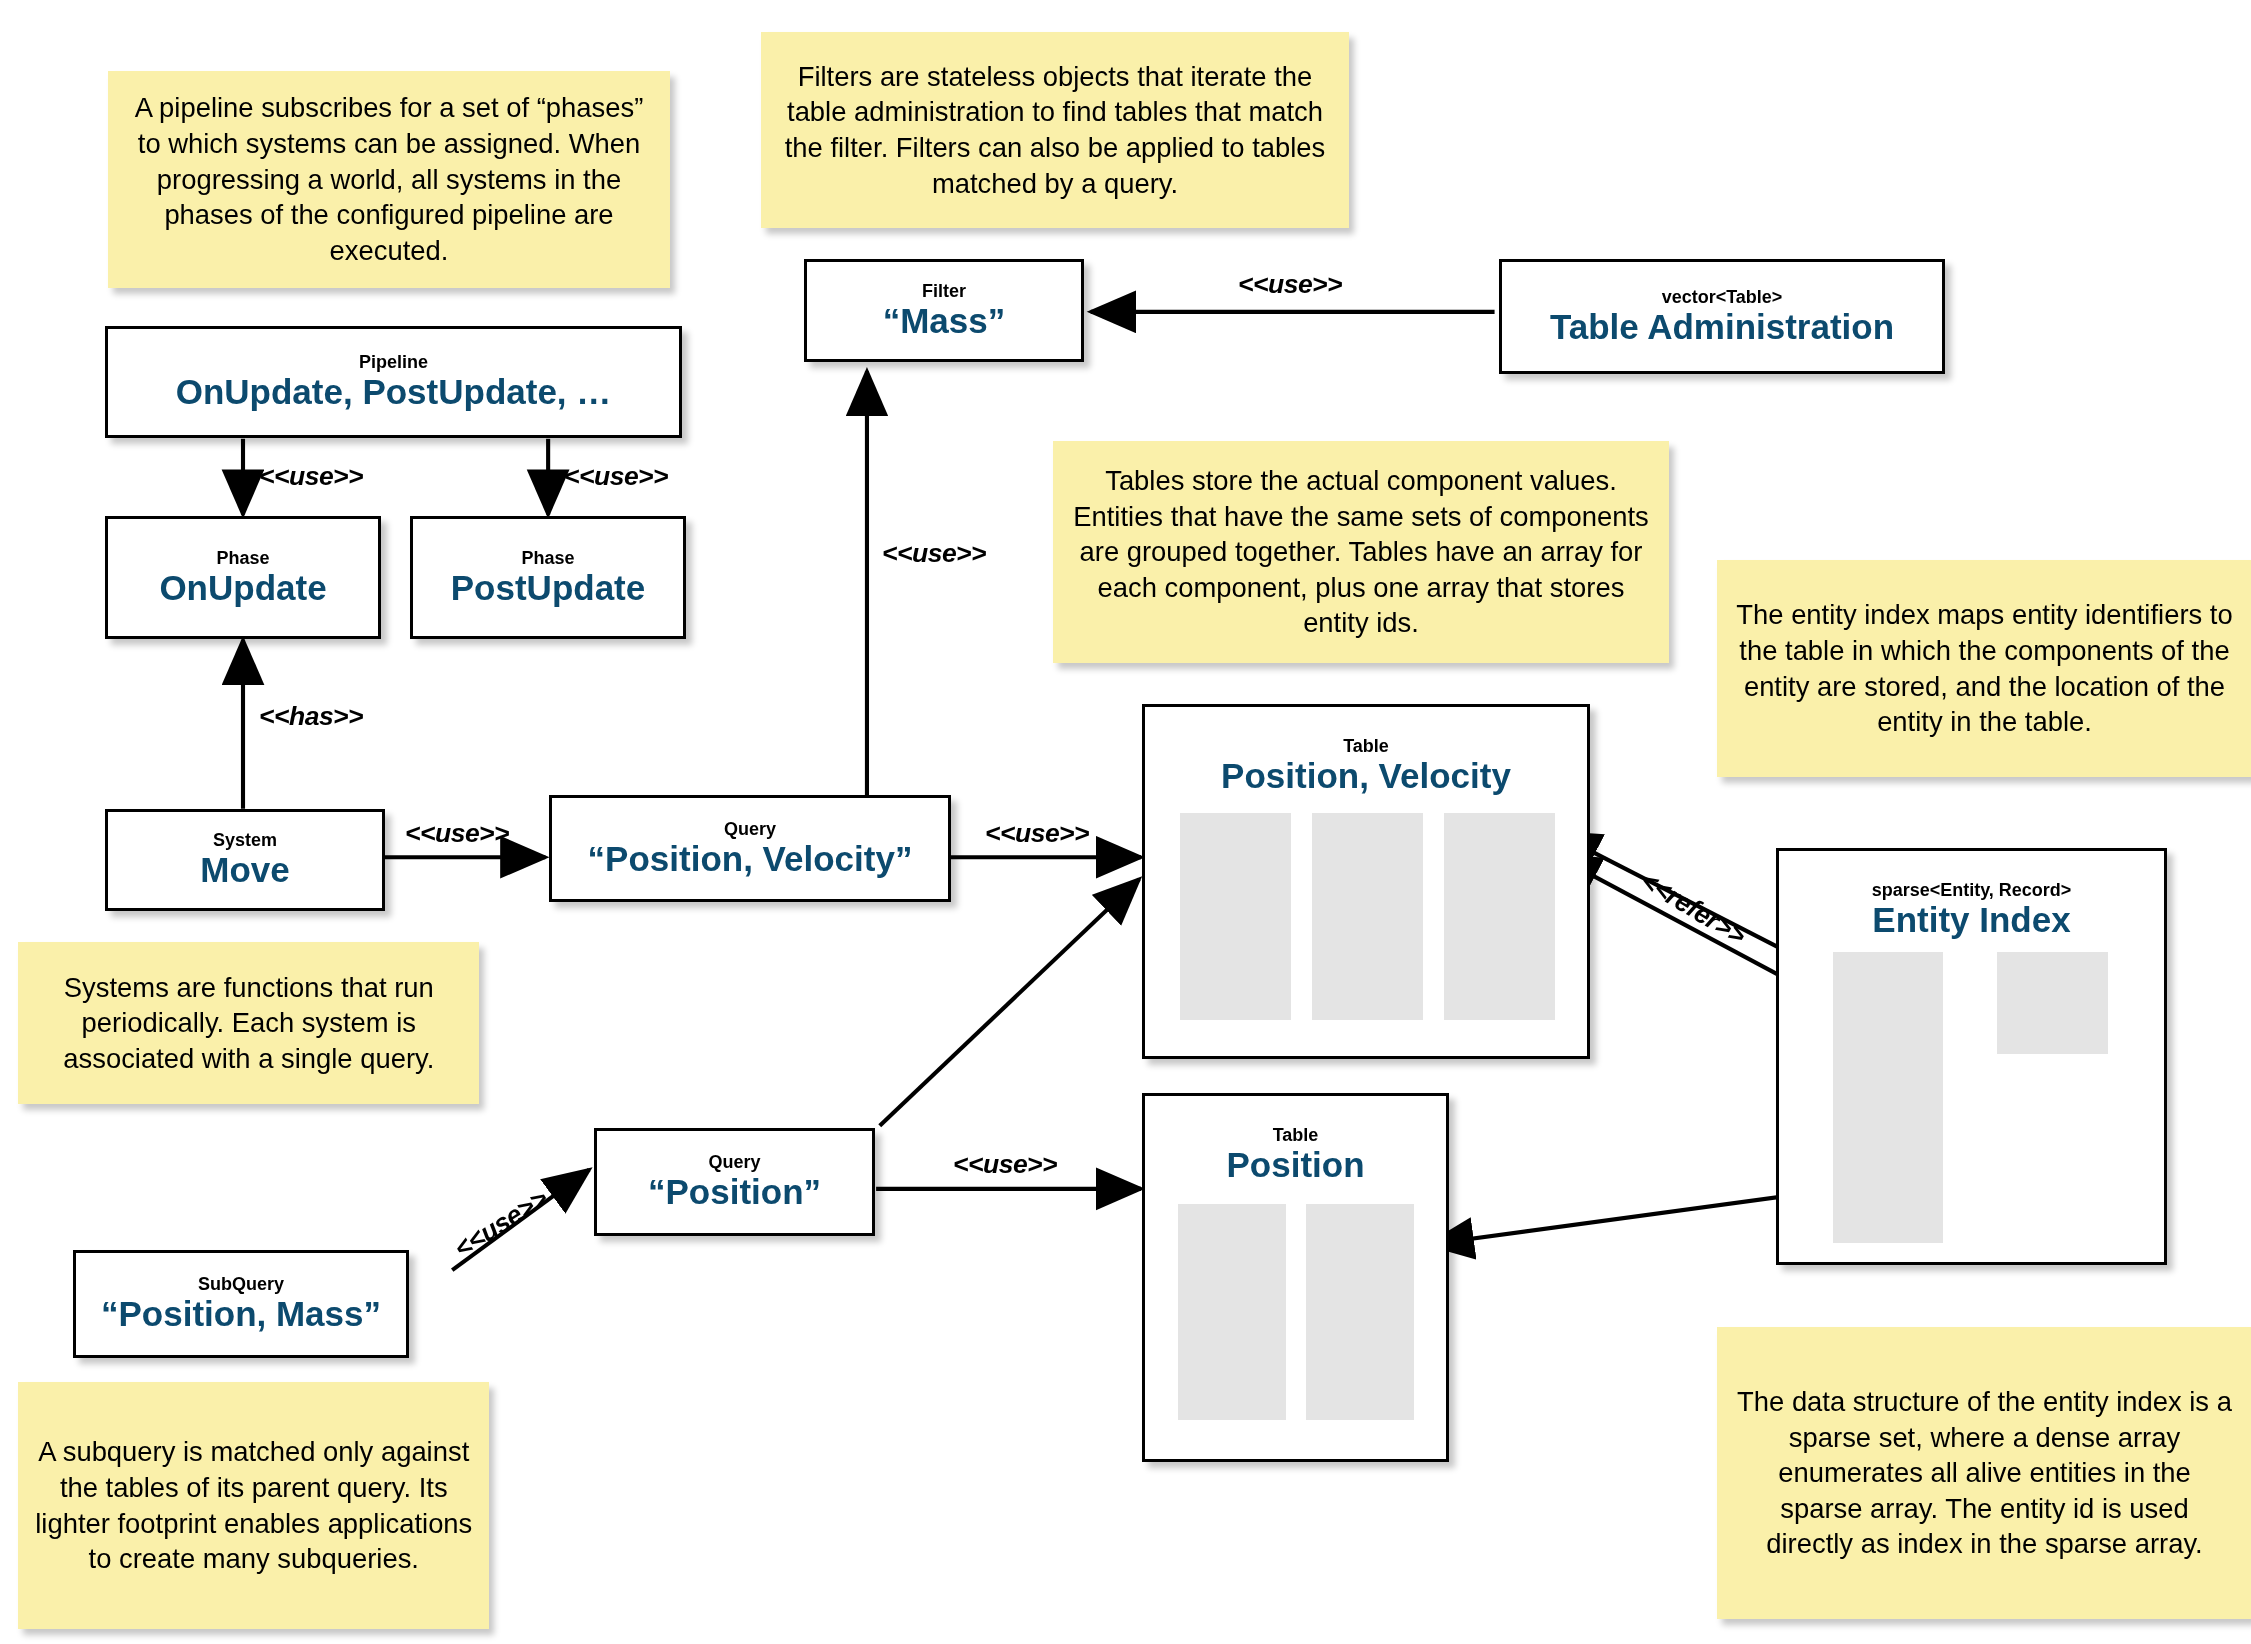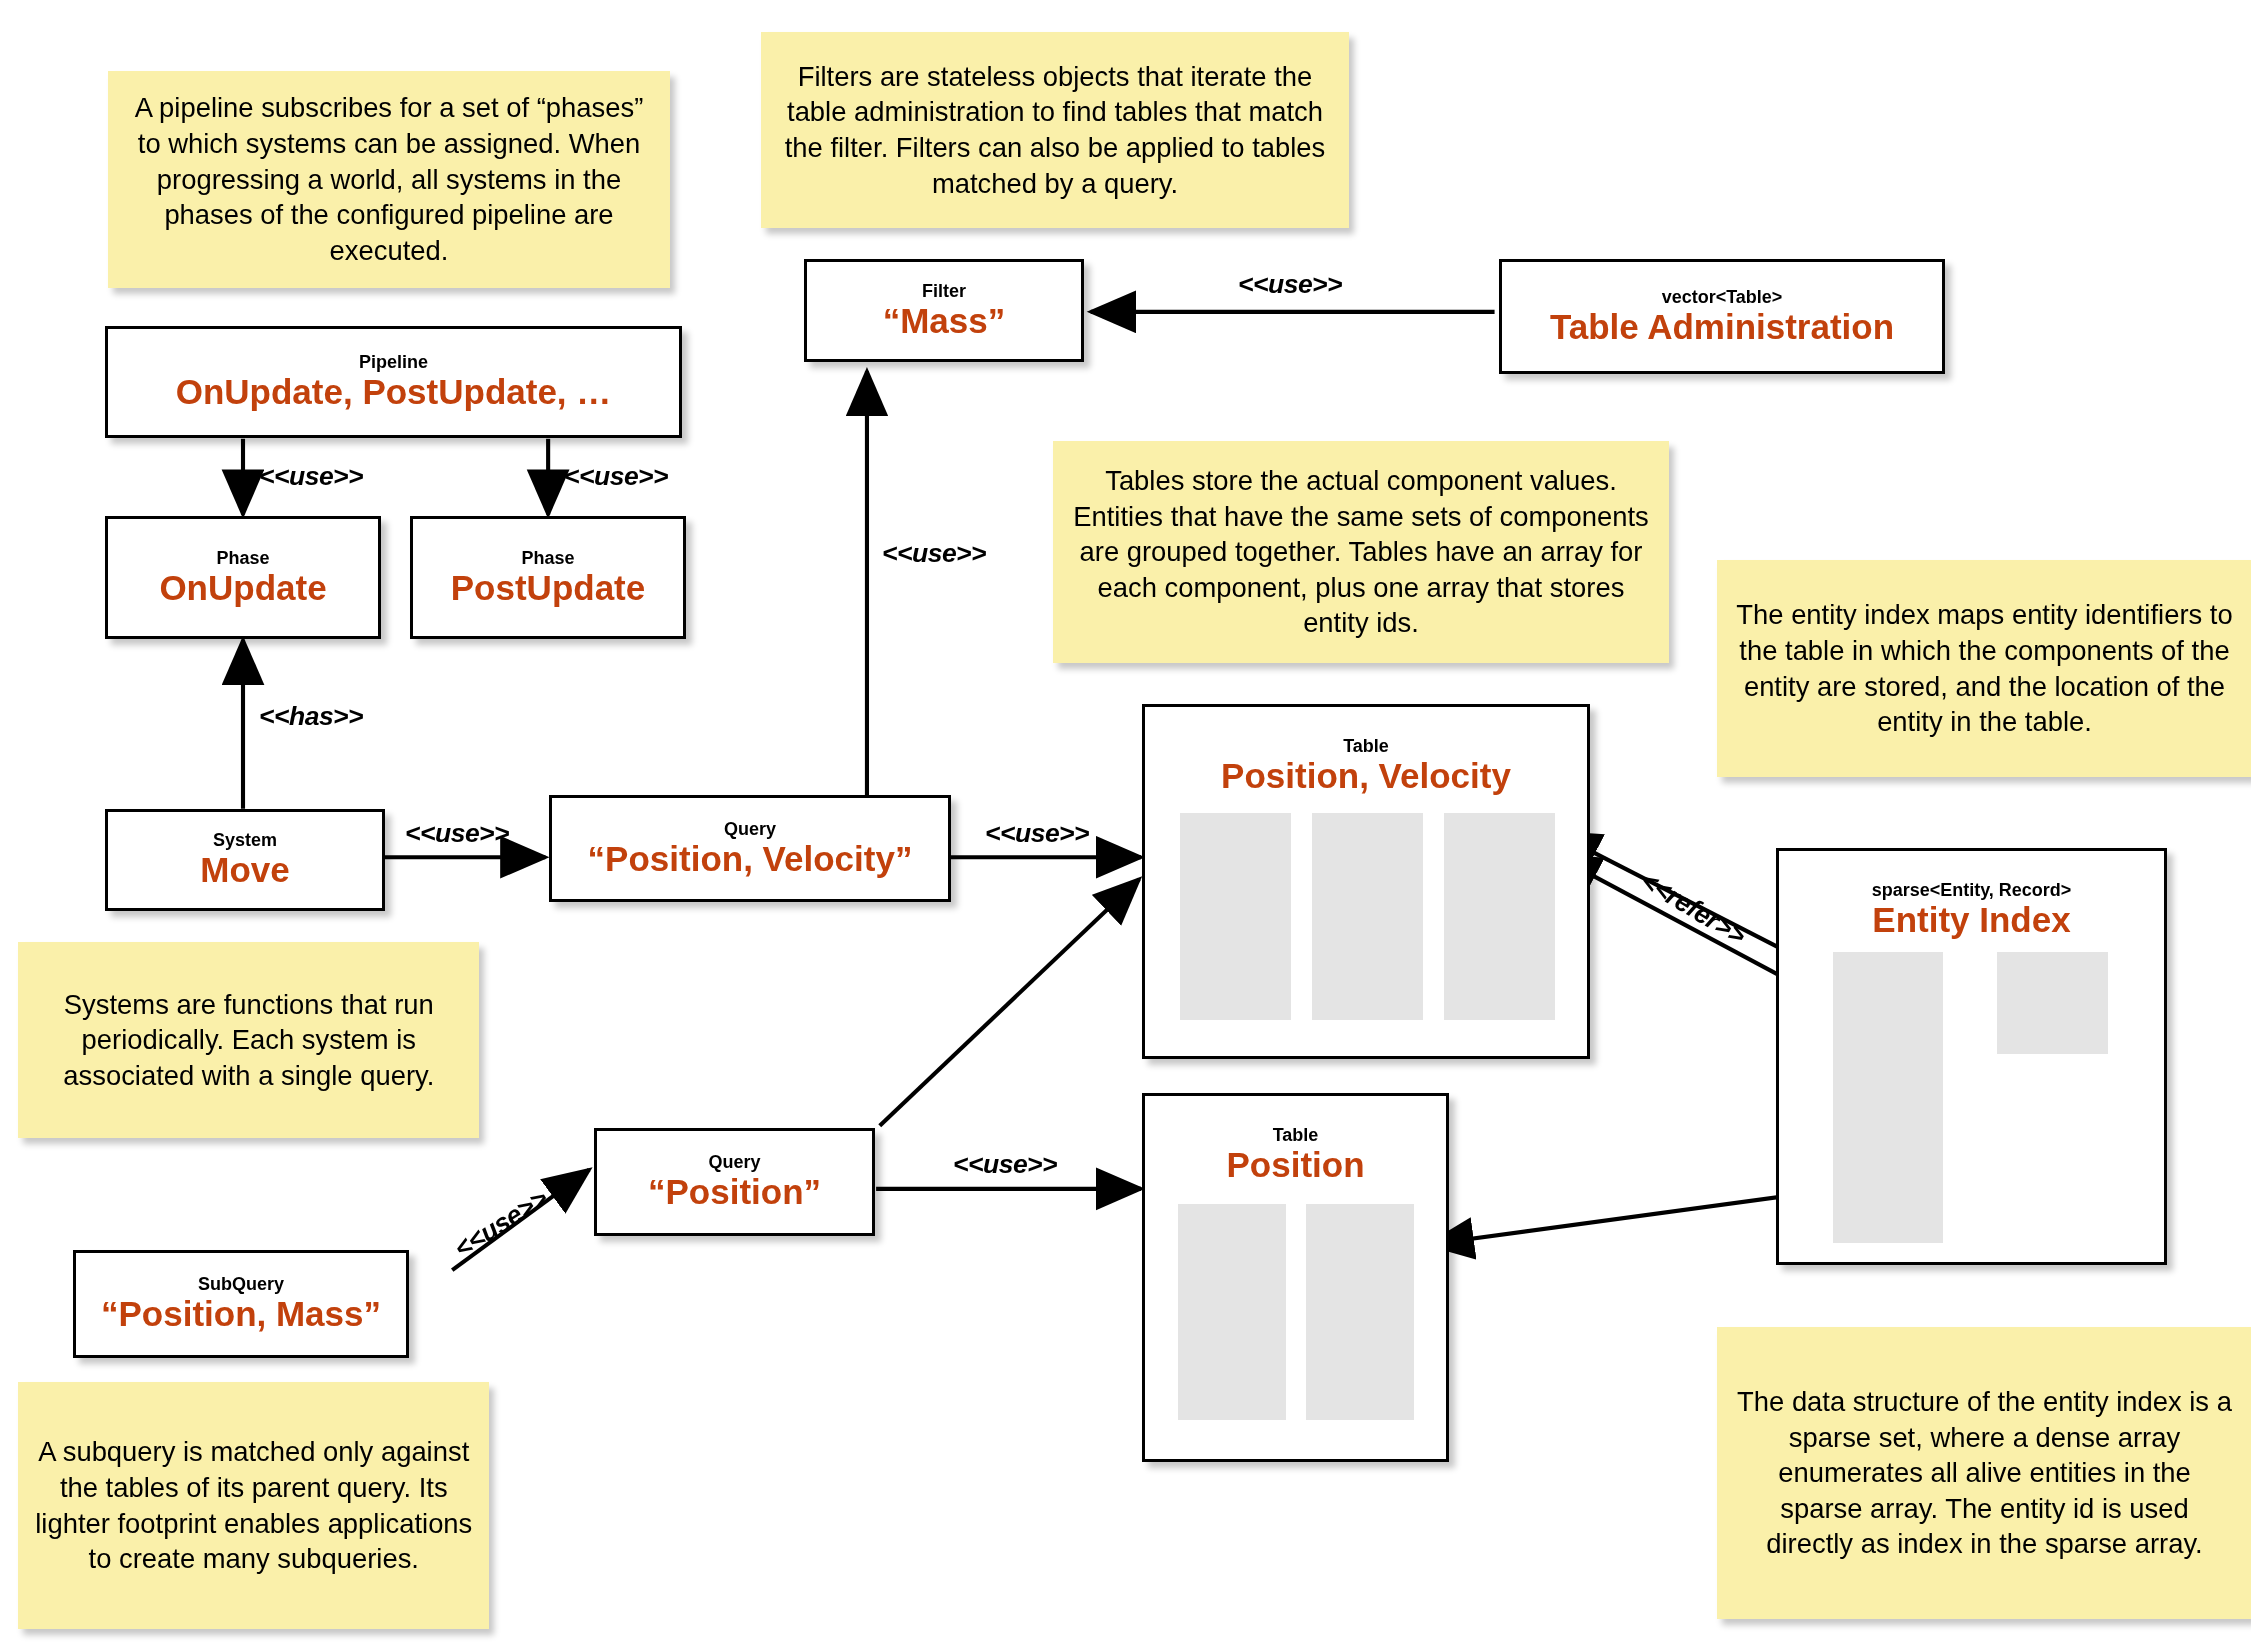--- a/index.html
+++ b/index.html
@@ -52,21 +52,21 @@
   .box .stereo {
     font-size: 18px;
     font-weight: 700;
     line-height: 1.12;
     color: #000000;
   }
   .box .title {
     font-size: 35px;
     font-weight: 700;
     line-height: 1.12;
-    color: #c2410c;
+    color: #0c4a6e;
     white-space: nowrap;
   }
   
   .box.container {
     justify-content: flex-start;
     padding-top: 29px;
   }
   .cols {
     position: absolute;
     display: flex;
@@ -134,21 +134,21 @@
 
   <div class="note" style="left:108px; top:71px; width:562px; height:217px;">A pipeline subscribes for a set of “phases” to which systems can be assigned. When progressing a world, all systems in the phases of the configured pipeline are executed.</div>
 
   <div class="note" style="left:761px; top:32px; width:588px; height:196px;">Filters are stateless objects that iterate the table administration to find tables that match the filter. Filters can also be applied to tables matched by a query.</div>
 
 
   <div class="note" style="left:1053px; top:441px; width:616px; height:222px;">Tables store the actual component values. Entities that have the same sets of components are grouped together. Tables have an array for each component, plus one array that stores entity ids.</div>
 
   <div class="note" style="left:1717px; top:560px; width:535px; height:217px;">The entity index maps entity identifiers to the table in which the components of the entity are stored, and the location of the entity in the table.</div>
 
-  <div class="note" style="left:18.3px; top:942px; width:461px; height:196px;">Systems are functions that run periodically. Each system is associated with a single query.</div>
+  <div class="note" style="left:18.3px; top:942px; width:461px; height:162px;">Systems are functions that run periodically. Each system is associated with a single query.</div>
 
 
   <div class="note" style="left:18.3px; top:1382px; width:471px; height:247px;">A subquery is matched only against the tables of its parent query. Its lighter footprint enables applications to create many subqueries.</div>
 
   <div class="note" style="left:1717px; top:1327px; width:535px; height:292px;">The data structure of the entity index is a sparse set, where a dense array enumerates all alive entities in the sparse array. The entity id is used directly as index in the sparse array.</div>
 
   <div class="box" style="left:105px; top:326px; width:577px; height:112px;">
     <div class="stereo">Pipeline</div>
     <div class="title">OnUpdate, PostUpdate, …</div>
   </div>

